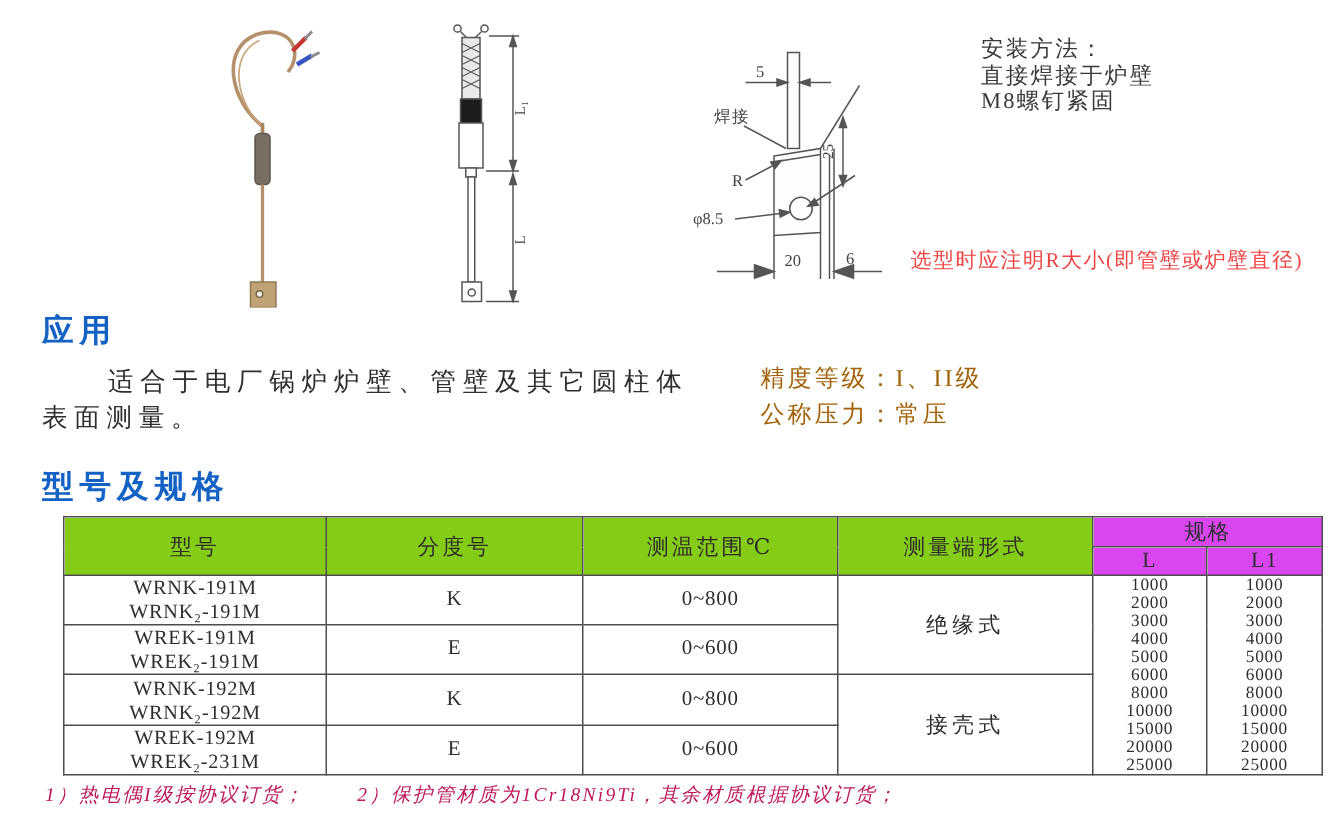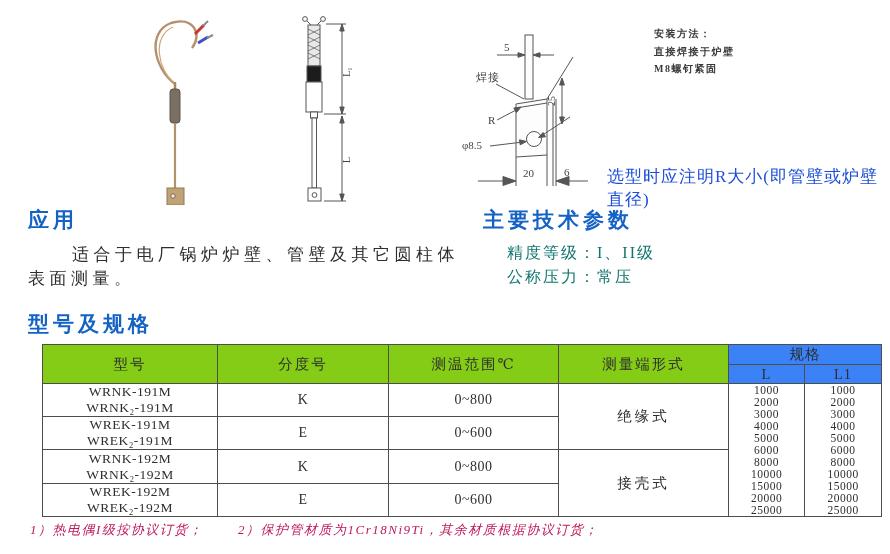--- a/index.html
+++ b/index.html
@@ -3,39 +3,39 @@
 <meta charset="utf-8">
 <style>
   html,body{margin:0;padding:0;background:#fff;}
   .page{position:relative;width:890px;height:554px;background:#ffffff;overflow:hidden;
         font-family:"Liberation Serif","DejaVu Serif",serif;color:#2e2e2e;}
   svg text{font-family:"Liberation Serif","DejaVu Serif",serif;fill:#444;}
   .fig{position:absolute;}
   .photo1{left:135px;top:12px;}
   .drawing2{left:280px;top:10px;}
   .diagram{left:450px;top:8px;}
-  .install-note{position:absolute;left:654px;top:25px;font-size:10px;line-height:17.5px;
-        letter-spacing:1.5px;color:#3a3a3a;font-weight:bold;}
-  .selection-note{position:absolute;left:607px;top:165px;font-size:17px;letter-spacing:1px;color:#1d4ed8;}
+  .install-note{position:absolute;left:654px;top:25px;font-size:15px;line-height:17.5px;
+        letter-spacing:1.5px;color:#3a3a3a;}
+  .selection-note{position:absolute;left:607px;top:165px;font-size:14px;letter-spacing:1px;color:#ef4444;}
   .blue-h{position:absolute;margin:0;font-family:Liberation Sans, sans-serif;
         font-weight:bold;font-size:21px;color:#1562c5;letter-spacing:4px;}
   .app-h{left:28px;top:206px;}
   .tech-h{left:483px;top:206px;}
   .table-h{left:28px;top:310px;}
   .app-body{position:absolute;left:28px;top:243px;width:440px;font-size:17px;line-height:24px;
         letter-spacing:4.5px;color:#2e2e2e;}
   .app-body .indent{text-indent:44px;}
   .params{position:absolute;left:507px;top:241px;font-size:16px;line-height:24px;
-        letter-spacing:2px;color:#0f766e;}
+        letter-spacing:2px;color:#a16207;}
   table.spec{position:absolute;left:42px;top:344px;border-collapse:collapse;table-layout:fixed;
         font-size:14px;color:#2e2e2e;}
   table.spec th,table.spec td{border:1px solid #4d4d4d;text-align:center;vertical-align:middle;
         padding:0;overflow:hidden;}
   table.spec th{background:#84cc16;font-weight:normal;font-size:14.5px;letter-spacing:2px;height:18px;}
-  table.spec th.white{background:#3b82f6;letter-spacing:1px;}
+  table.spec th.white{background:#d946ef;letter-spacing:1px;}
   td.model{font-size:13.5px;line-height:16px;letter-spacing:0.5px;}
   td.cell{font-size:14px;letter-spacing:0.5px;}
   td.endform{font-size:14.5px;letter-spacing:3px;}
   td.lengths{font-size:11.5px;line-height:12px;white-space:pre-line;letter-spacing:0.5px;}
   tbody tr{height:33px;}
   .footnote{position:absolute;left:30px;top:521px;font-size:13px;letter-spacing:1.5px;color:#be185d;font-style:italic;}
   .footnote .fn2{margin-left:30px;}
 </style>
 </head>
 <body>
@@ -154,21 +154,20 @@
   </div>
 
   <div class="selection-note">选型时应注明R大小(即管壁或炉壁直径)</div>
 
   <h2 class="blue-h app-h">应用</h2>
   <div class="app-body">
     <div class="indent">适合于电厂锅炉炉壁、管壁及其它圆柱体</div>
     <div>表面测量。</div>
   </div>
 
-  <h2 class="blue-h tech-h">主要技术参数</h2>
   <div class="params">
     <div>精度等级：I、II级</div>
     <div>公称压力：常压</div>
   </div>
 
   <h2 class="blue-h table-h">型号及规格</h2>
   <table class="spec">
     <colgroup>
       <col style="width:175px">
         <col style="width:171px">
@@ -235,21 +234,21 @@
           <div>WRNK-192M</div>
           <div>WRNK₂-192M</div>
         </td>
         <td class="cell">K</td>
         <td class="cell">0~800</td>
         <td class="endform" rowspan="2">接壳式</td>
       </tr>
       <tr>
         <td class="model">
           <div>WREK-192M</div>
-          <div>WREK₂-192M</div>
+          <div>WREK₂-231M</div>
         </td>
         <td class="cell">E</td>
         <td class="cell">0~600</td>
       </tr>
     </tbody>
   </table>
 
   <div class="footnote">
     <span>1）热电偶I级按协议订货；</span>
     <span class="fn2">2）保护管材质为1Cr18Ni9Ti，其余材质根据协议订货；</span>

